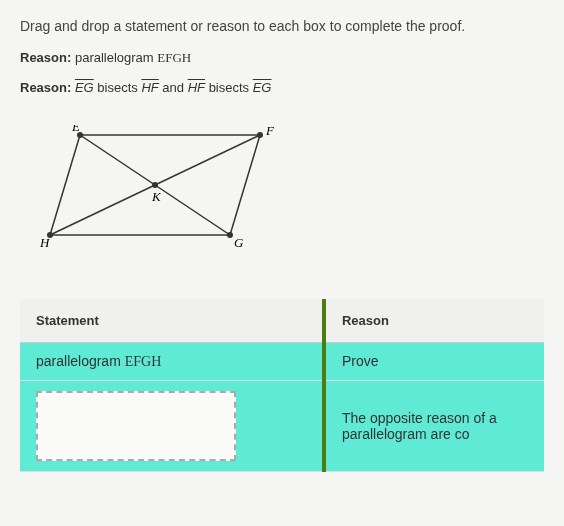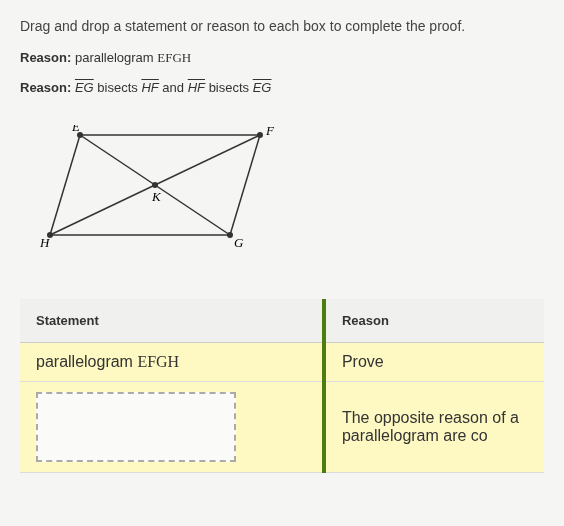--- a/index.html
+++ b/index.html
@@ -58,24 +58,24 @@
     th {
       text-align: left;
       font-size: 13px;
       font-weight: bold;
       padding: 14px 16px;
       border-bottom: 1px solid #ccc;
       background: #f0f0ee;
     }
     td {
       padding: 10px 16px;
-      font-size: 16px;
+      font-size: 14px;
       border-bottom: 1px solid #ddd;
       vertical-align: top;
-      background: #fef9c3;
+      background: #5eead4;
     }
     .statement-col {
       width: 58%;
       border-right: 4px solid #4d7c0f;
     }
     .reason-col {
       width: 42%;
     }
     .drop-target {
       border: 2px dashed #aaa;

